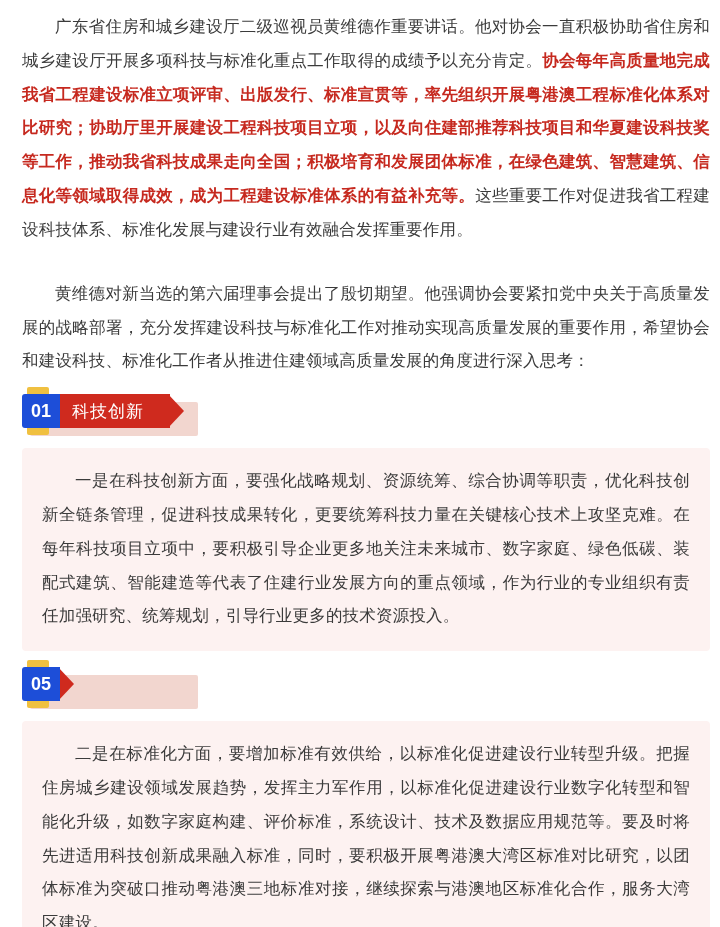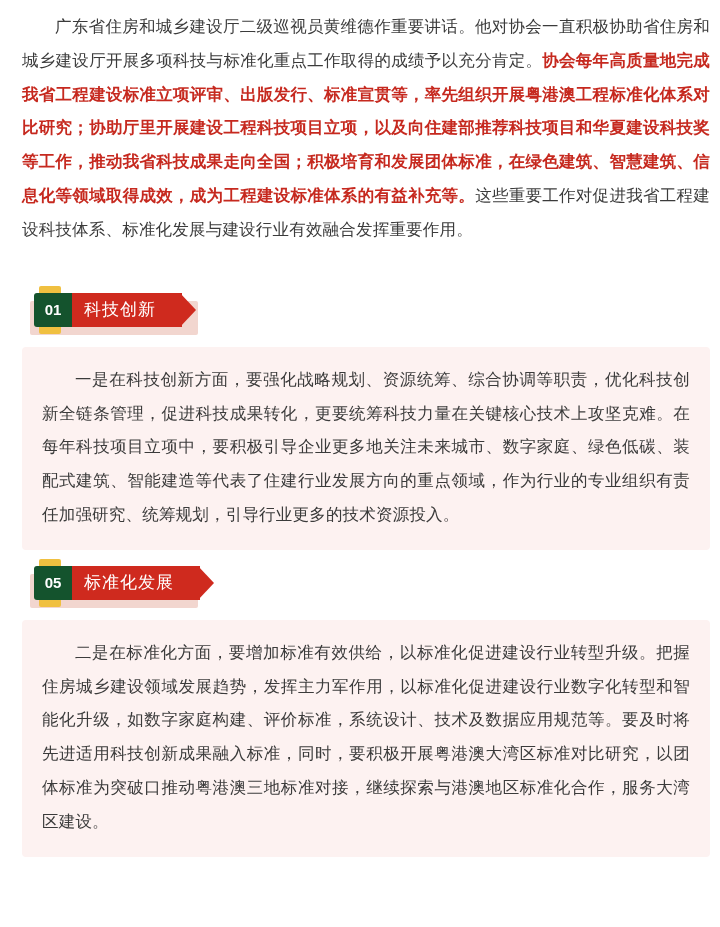--- a/index.html
+++ b/index.html
@@ -51,30 +51,29 @@
     position: relative;
     display: inline-flex;
     align-items: center;
     height: 34px;
   }
   .tag-num {
     position: relative;
     z-index: 3;
     width: 38px;
     height: 34px;
-    background: #14532d;
+    background: #1d4ed8;
     color: #ffffff;
-    font-size: 15px;
+    font-size: 18px;
     font-weight: bold;
     display: flex;
     align-items: center;
     justify-content: center;
     border-radius: 3px 0 0 3px;
     font-family: "Liberation Sans", sans-serif;
-    margin-left: 12px;
   }
   .tag-num::before {
     content: "";
     position: absolute;
     left: 5px;
     top: -7px;
     width: 22px;
     height: 7px;
     background: #f0c040;
     border-radius: 2px 2px 0 0;
@@ -143,41 +142,43 @@
 <body>
 
 <div class="page">
 
   <p class="para">
     <span>广东省住房和城乡建设厅二级巡视员黄维德作重要讲话。他对协会一直积极协助省住房和城乡建设厅开展多项科技与标准化重点工作取得的成绩予以充分肯定。</span><span class="bold-red">协会每年高质量地完成我省工程建设标准立项评审、出版发行、标准宣贯等，率先组织开展粤港澳工程标准化体系对比研究；协助厅里开展建设工程科技项目立项，以及向住建部推荐科技项目和华夏建设科技奖等工作，推动我省科技成果走向全国；积极培育和发展团体标准，在绿色建筑、智慧建筑、信息化等领域取得成效，成为工程建设标准体系的有益补充等。</span><span>这些重要工作对促进我省工程建设科技体系、标准化发展与建设行业有效融合发挥重要作用。</span>
   </p>
 
   <div class="para-gap"></div>
 
+  <p class="para">
+    <span>黄维德对新当选的第六届理事会提出了殷切期望。他强调协会要紧扣党中央关于高质量发展的战略部署，充分发挥建设科技与标准化工作对推动实现高质量发展的重要作用，希望协会和建设科技、标准化工作者从推进住建领域高质量发展的角度进行深入思考：</span>
+  </p>
 
   <div class="section">
     <div class="tag-wrap">
       <div class="tag-shadow"></div>
       <div class="tag">
         <div class="tag-num">01</div>
         <div class="tag-label">科技创新</div>
         <div class="tag-tail"></div>
       </div>
     </div>
     <div class="section-body">
       <p>一是在科技创新方面，要强化战略规划、资源统筹、综合协调等职责，优化科技创新全链条管理，促进科技成果转化，更要统筹科技力量在关键核心技术上攻坚克难。在每年科技项目立项中，要积极引导企业更多地关注未来城市、数字家庭、绿色低碳、装配式建筑、智能建造等代表了住建行业发展方向的重点领域，作为行业的专业组织有责任加强研究、统筹规划，引导行业更多的技术资源投入。</p>
     </div>
   </div>
 
   <div class="section">
     <div class="tag-wrap">
       <div class="tag-shadow"></div>
       <div class="tag">
         <div class="tag-num">05</div>
-        <div class="tag-label">标准化发展</div>
         <div class="tag-tail"></div>
       </div>
     </div>
     <div class="section-body">
       <p>二是在标准化方面，要增加标准有效供给，以标准化促进建设行业转型升级。把握住房城乡建设领域发展趋势，发挥主力军作用，以标准化促进建设行业数字化转型和智能化升级，如数字家庭构建、评价标准，系统设计、技术及数据应用规范等。要及时将先进适用科技创新成果融入标准，同时，要积极开展粤港澳大湾区标准对比研究，以团体标准为突破口推动粤港澳三地标准对接，继续探索与港澳地区标准化合作，服务大湾区建设。</p>
     </div>
   </div>
 
 </div>
 

